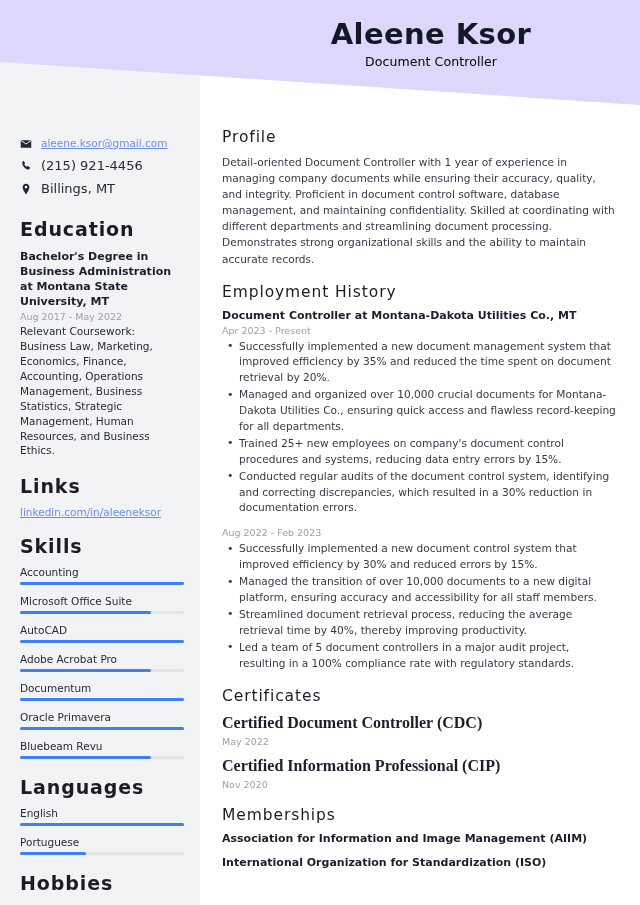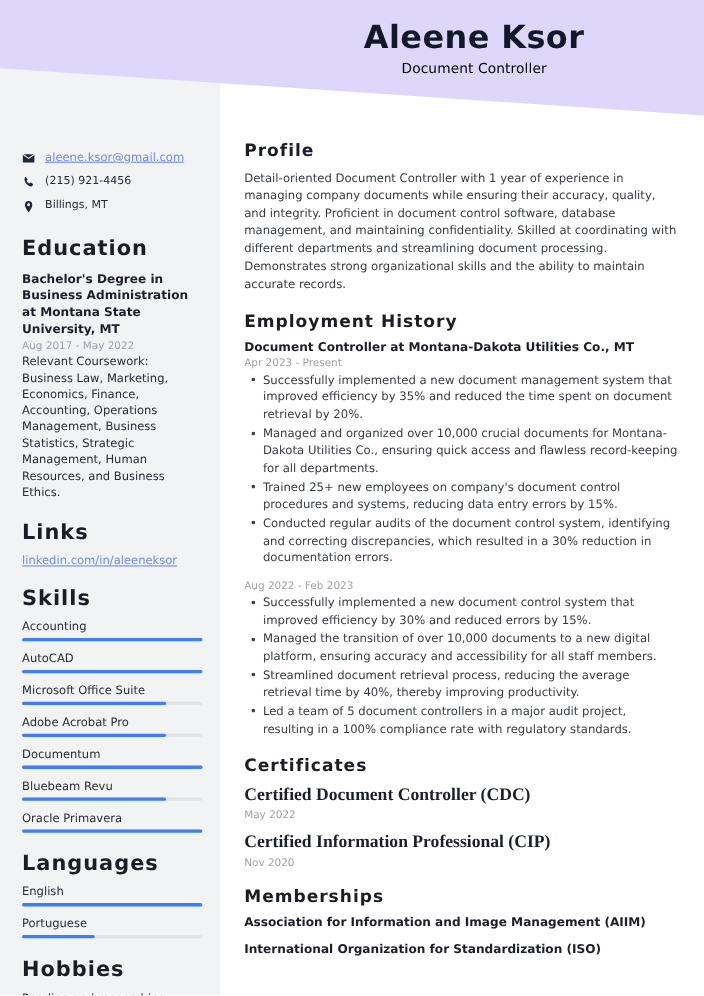--- a/index.html
+++ b/index.html
@@ -72,21 +72,21 @@
     min-height: 15px;
   }
   .contact-icon {
     width: 12px; height: 12px;
     flex: 0 0 12px;
     display: flex; align-items: center; justify-content: center;
     color: #1f2937;
   }
   .contact-icon svg { display: block; }
   .contact-text {
-    font-size: 10px;
+    font-size: 13px;
     color: #252b37;
     line-height: 1.25;
   }
   .contact-link {
     font-size: 10.5px;
     color: #6d8ce8;
     text-decoration: underline;
     line-height: 1.25;
     word-break: break-all;
   }
@@ -155,21 +155,21 @@
   
   .main {
     position: absolute;
     left: 200px; top: 0;
     width: 440px; height: 905px;
     z-index: 4;
     padding: 128px 22px 0 22px;
   }
   .main-h {
     font-size: 15.5px;
-    font-weight: 700;
+    font-weight: 400;
     color: #1a1d26;
     letter-spacing: 0.9px;
     margin-bottom: 8px;
   }
   .section { margin-bottom: 16px; }
   .profile-text {
     font-size: 10.6px;
     color: #343a46;
     line-height: 1.52;
   }
@@ -292,53 +292,53 @@
     <div class="side-block">
       <div class="side-h">Skills</div>
 
       <div class="skill-item">
         <div class="skill-label">Accounting</div>
         <div class="skill-track">
             <div class="skill-fill" style="width: 100%;"></div>
           </div>
       </div>
       <div class="skill-item">
+        <div class="skill-label">Microsoft Office Suite</div>
+        <div class="skill-track">
+            <div class="skill-fill" style="width: 80%;"></div>
+          </div>
+      </div>
+      <div class="skill-item">
         <div class="skill-label">AutoCAD</div>
         <div class="skill-track">
             <div class="skill-fill" style="width: 100%;"></div>
           </div>
       </div>
       <div class="skill-item">
-        <div class="skill-label">Microsoft Office Suite</div>
+        <div class="skill-label">Adobe Acrobat Pro</div>
         <div class="skill-track">
             <div class="skill-fill" style="width: 80%;"></div>
           </div>
       </div>
       <div class="skill-item">
-        <div class="skill-label">Adobe Acrobat Pro</div>
+        <div class="skill-label">Documentum</div>
+        <div class="skill-track">
+            <div class="skill-fill" style="width: 100%;"></div>
+          </div>
+      </div>
+      <div class="skill-item">
+        <div class="skill-label">Oracle Primavera</div>
+        <div class="skill-track">
+            <div class="skill-fill" style="width: 100%;"></div>
+          </div>
+      </div>
+      <div class="skill-item">
+        <div class="skill-label">Bluebeam Revu</div>
         <div class="skill-track">
             <div class="skill-fill" style="width: 80%;"></div>
-          </div>
-      </div>
-      <div class="skill-item">
-        <div class="skill-label">Documentum</div>
-        <div class="skill-track">
-            <div class="skill-fill" style="width: 100%;"></div>
-          </div>
-      </div>
-      <div class="skill-item">
-        <div class="skill-label">Bluebeam Revu</div>
-        <div class="skill-track">
-            <div class="skill-fill" style="width: 80%;"></div>
-          </div>
-      </div>
-      <div class="skill-item">
-        <div class="skill-label">Oracle Primavera</div>
-        <div class="skill-track">
-            <div class="skill-fill" style="width: 100%;"></div>
           </div>
       </div>
     </div>
 
     <div class="side-block">
       <div class="side-h">Languages</div>
       <div class="skill-item">
         <div class="skill-label">English</div>
         <div class="skill-track">
             <div class="skill-fill" style="width: 100%;"></div>

